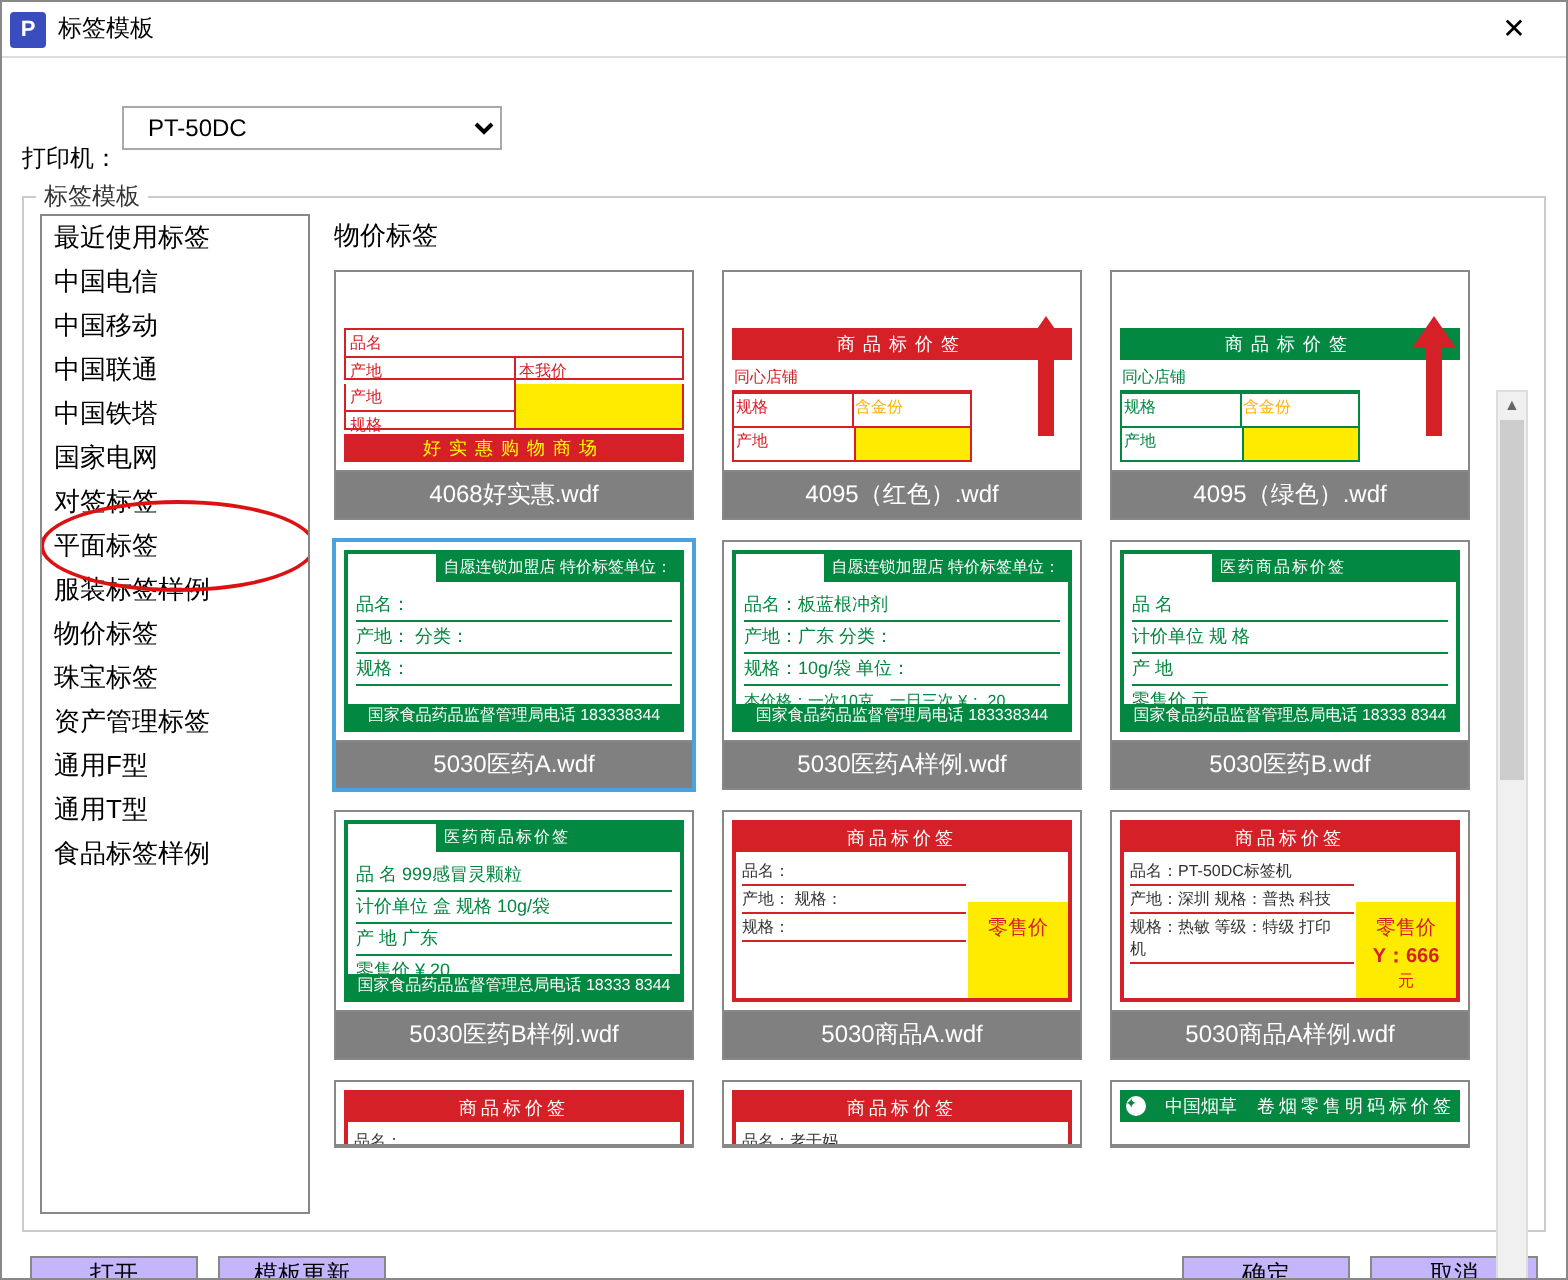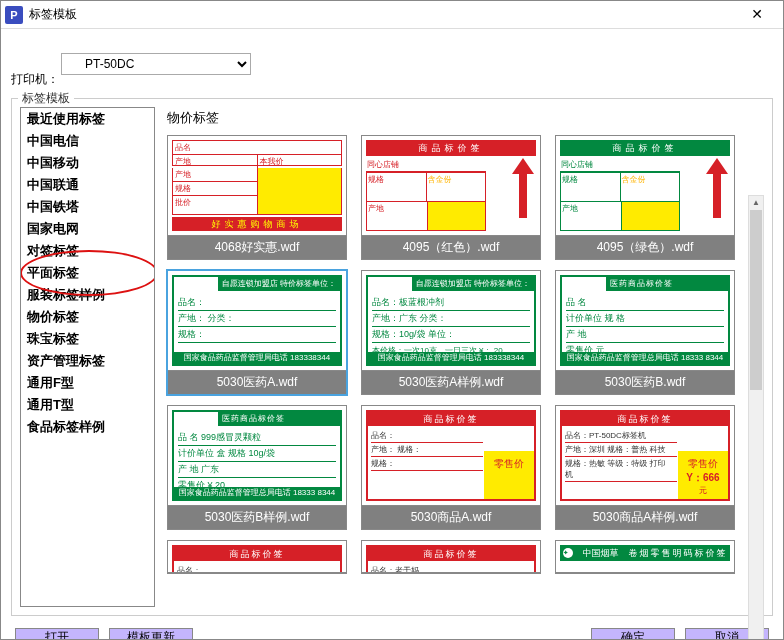--- a/index.html
+++ b/index.html
@@ -3,38 +3,38 @@
 <meta charset="utf-8">
 <style>
 * { box-sizing: border-box; margin: 0; padding: 0; font-family: "Microsoft YaHei", SimSun, sans-serif; }
 body { background: #fff; width: 784px; height: 640px; overflow: hidden; border: 1px solid #888; }
 .titlebar { height: 28px; background: #fff; border-bottom: 1px solid #ddd; display: flex; align-items: center; padding: 0 4px; }
 .titlebar .logo { width: 18px; height: 18px; background: #3a4dbf; color: #fff; font-size: 11px; font-weight: bold; display: inline-flex; align-items: center; justify-content: center; border-radius: 2px; margin-right: 6px; }
 .titlebar .title { font-size: 12px; flex: 1; }
 .titlebar .close { width: 44px; height: 28px; text-align: center; line-height: 26px; font-size: 14px; cursor: pointer; }
 .printer-row { display: flex; align-items: center; padding: 10px 10px; font-size: 12px; }
 .printer-row label { width: 50px; margin-top: 32px; }
-.printer-row select { width: 190px; height: 22px; font-size: 12px; border: 1px solid #aaa; background: #fff; padding-left: 19px; }
+.printer-row select { width: 190px; height: 22px; font-size: 12px; border: 1px solid #aaa; background: #fff; padding-left: 8px; }
 .fieldset { border: 1px solid #ccc; margin: 0 10px; position: relative; height: 518px; }
 .fieldset-legend { position: absolute; top: -9px; left: 6px; background: #fff; font-size: 12px; padding: 0 4px; color: #333; }
 .content { display: flex; height: 100%; }
-.sidebar { width: 135px; border: 1px solid #888; margin: 8px 0 8px 8px; background: #fff; overflow: hidden; position: relative; font-weight: bold; }
+.sidebar { width: 135px; border: 1px solid #888; margin: 8px 0 8px 8px; background: #fff; overflow: hidden; position: relative; }
 .sidebar-item { font-size: 13px; padding: 2px 6px; cursor: pointer; white-space: nowrap; }
 .sidebar-item.selected { background: #fff; }
 .ellipse-highlight { position: absolute; border: 2px solid #d11; border-radius: 50%; width: 138px; height: 46px; top: 142px; left: -1px; pointer-events: none; }
 .main { flex: 1; padding: 8px; display: flex; flex-direction: column; }
 .main-header { font-size: 13px; padding: 2px 4px 8px; }
 .templates-scroll { flex: 1; overflow-y: auto; border-right: 12px solid transparent; position: relative; }
 .templates-grid { display: grid; grid-template-columns: repeat(3, 180px); gap: 10px 14px; padding: 0 4px 4px; }
 .template-card { border: 1px solid #888; width: 180px; }
 .template-card.selected { border: 1px solid #4aa3df; outline: 1px solid #4aa3df; }
 .thumb { height: 100px; background: #fff; border-bottom: 1px solid #888; position: relative; overflow: hidden; }
 .caption { background: #808080; color: #fff; font-size: 12px; text-align: center; padding: 3px 0; }
 
-.band { position: absolute; left: 4px; right: 4px; }
+.band { position: absolute; left: 4px; right: 4px; margin-top: 24px; }
 .red-bottom { bottom: 4px; height: 14px; background: #d62027; color: #ff0; font-size: 9px; text-align: center; line-height: 14px; letter-spacing: 4px; }
 .arrow-up { position: absolute; right: 6px; top: 22px; width: 22px; height: 60px; }
 .arrow-up .shaft { position: absolute; left: 7px; top: 14px; width: 8px; height: 46px; }
 .arrow-up .head { position: absolute; left: 0; top: 0; width: 0; height: 0; border-left: 11px solid transparent; border-right: 11px solid transparent; }
 .green-frame { position: absolute; inset: 4px; border: 2px solid #028840; }
 .green-hdr { height: 14px; background: #028840; color: #fff; font-size: 8px; text-align: right; padding-right: 4px; line-height: 14px; margin-left: 44px; }
 .green-body { padding: 4px; font-size: 9px; color: #028840; }
 .green-body .row { border-bottom: 1px solid #028840; padding: 1px 0; display: flex; }
 .green-body .row span { margin-right: 10px; }
 .green-ftr { position: absolute; left: 0; right: 0; bottom: 0; height: 12px; background: #028840; color: #fff; font-size: 8px; text-align: center; line-height: 12px; }

